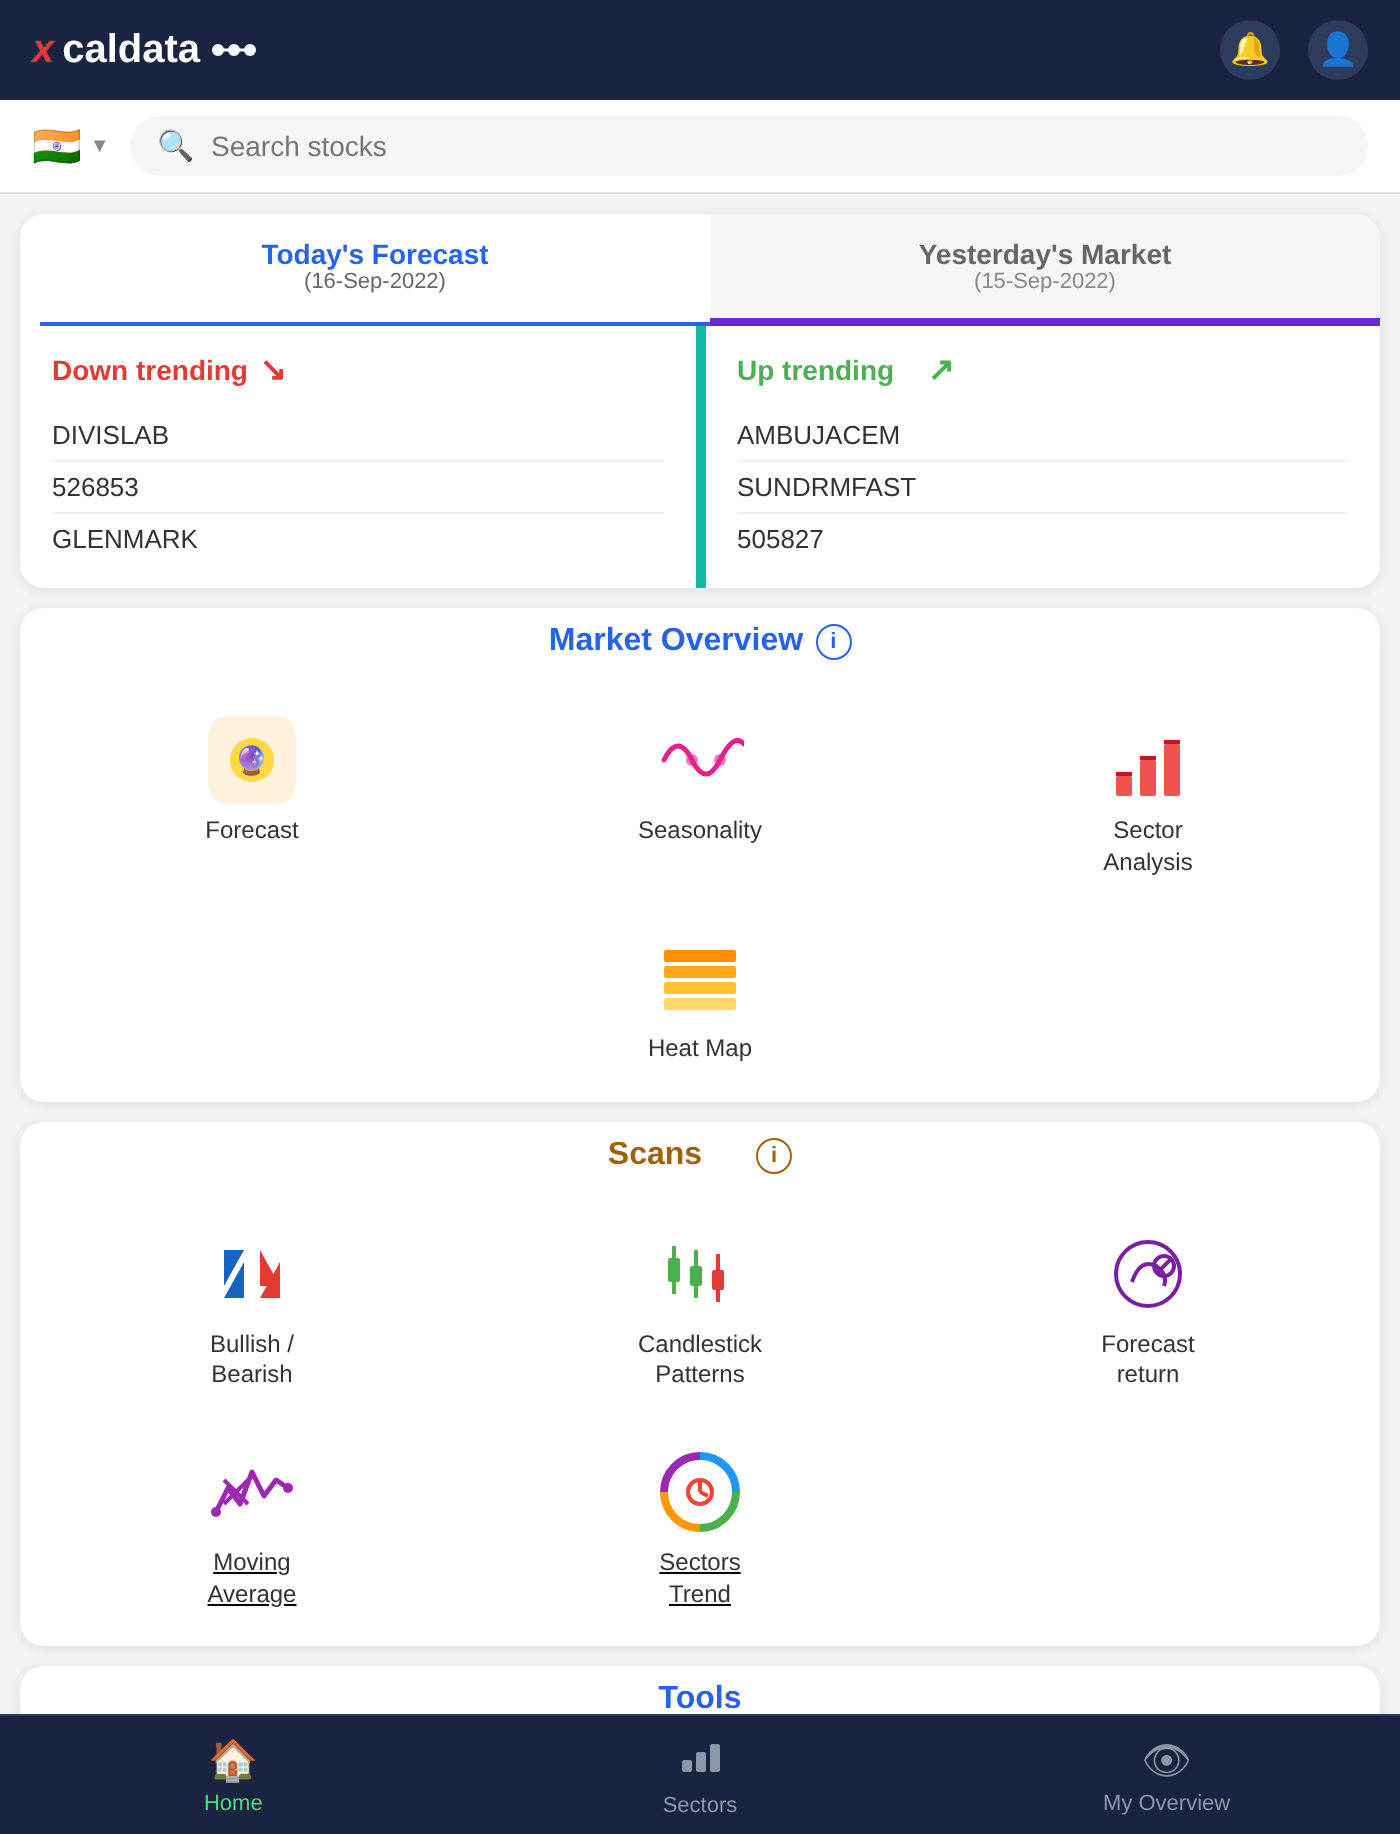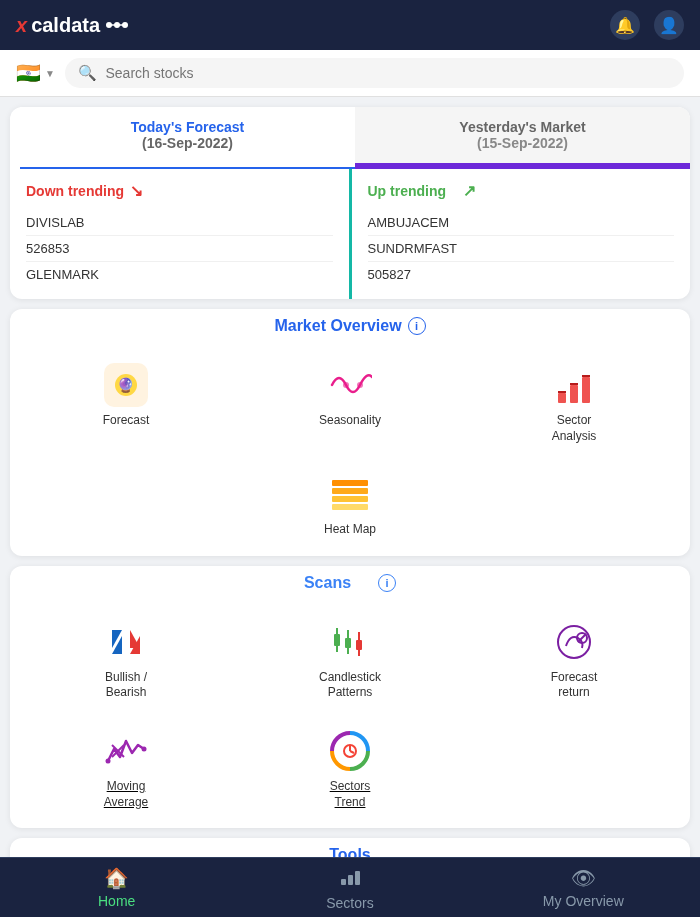--- a/index.html
+++ b/index.html
@@ -98,39 +98,39 @@
       font-weight: 600;
     }
     .forecast-tab.active {
       background: white;
       color: #2563eb;
       border-bottom: 2px solid #2563eb;
     }
     .forecast-tab.inactive {
       background: #f5f5f5;
       color: #666;
-      border-bottom: 6px solid #6d28d9;
+      border-bottom: 4px solid #6d28d9;
     }
     .forecast-tab .sub-date {
-      font-size: 14px;
-      font-weight: 700;
+      font-size: 11px;
+      font-weight: 400;
       color: #888;
       display: block;
     }
     .forecast-tab.active .sub-date { color: #666; }
 
     .forecast-content {
       display: flex;
     }
     .forecast-col {
       flex: 1;
       padding: 12px 16px;
     }
     .forecast-col:first-child {
-      border-right: 3px solid #14b8a6;
+      border-right: 5px solid #14b8a6;
     }
     .trend-header {
       font-size: 14px;
       font-weight: 600;
       margin-bottom: 10px;
       display: flex;
       align-items: center;
       gap: 6px;
     }
     .trend-header.down { color: #e53935; }
@@ -211,21 +211,21 @@
       flex: 1;
       display: flex;
       flex-direction: column;
       align-items: center;
       justify-content: center;
       gap: 3px;
       cursor: pointer;
       padding: 6px 0;
     }
     .nav-item .nav-label {
-      font-size: 14px;
+      font-size: 11px;
       color: #8899aa;
     }
     .nav-item.active .nav-label {
       color: #4ade80;
     }
     .nav-icon {
       font-size: 20px;
     }
     .nav-item.active .nav-icon {
       color: #4ade80;
@@ -403,21 +403,21 @@
           <rect x="4" y="24" width="36" height="6" fill="#FFB300" rx="1" opacity="0.8"></rect>
           <rect x="4" y="32" width="36" height="6" fill="#FFCA28" rx="1" opacity="0.7"></rect>
         </svg>
       </div>
       <span class="icon-label">Heat Map</span>
     </div>
   </div>
 </div>
 
 <div class="section-card">
-  <div class="section-title" style="color:#3b82f6;gap:27px;">
+  <div class="section-title" style="color:#a16207;gap:27px;">
     <span>Scans</span>
     <span class="info-icon">i</span>
   </div>
   <div class="icon-grid">
 
     <div class="icon-item">
       <div class="bullish-bearish-icon">
         <svg width="44" height="44" viewBox="0 0 44 44">
           <polygon points="8,34 18,16 18,34" fill="#1565c0"></polygon>
           <polygon points="26,10 36,28 26,28" fill="#e53935" transform="rotate(0)"></polygon>

